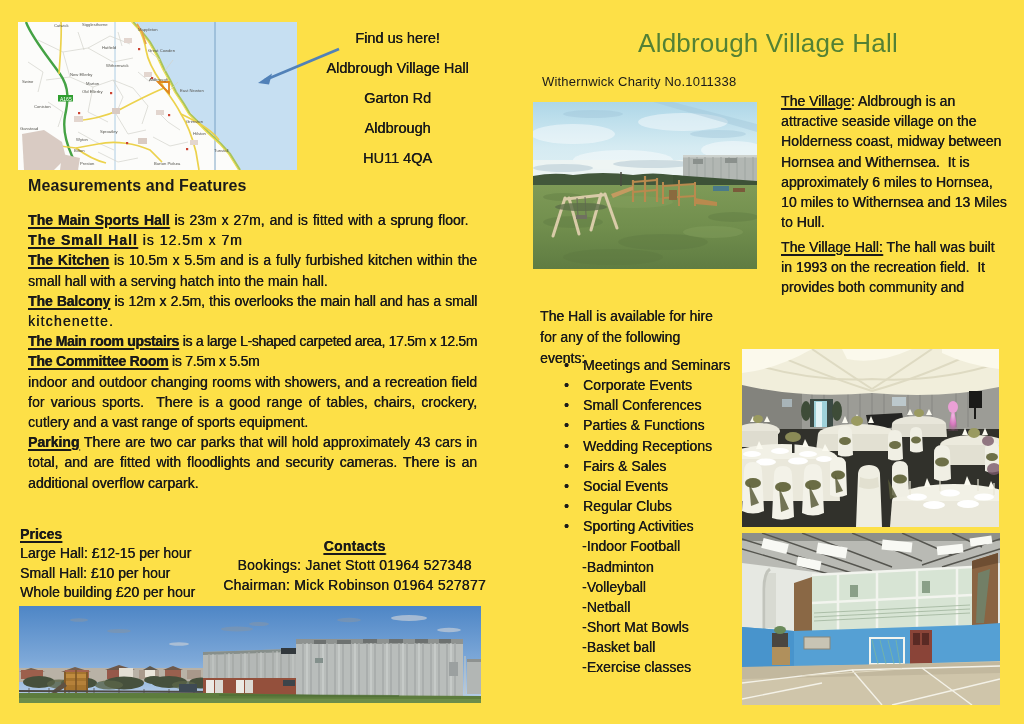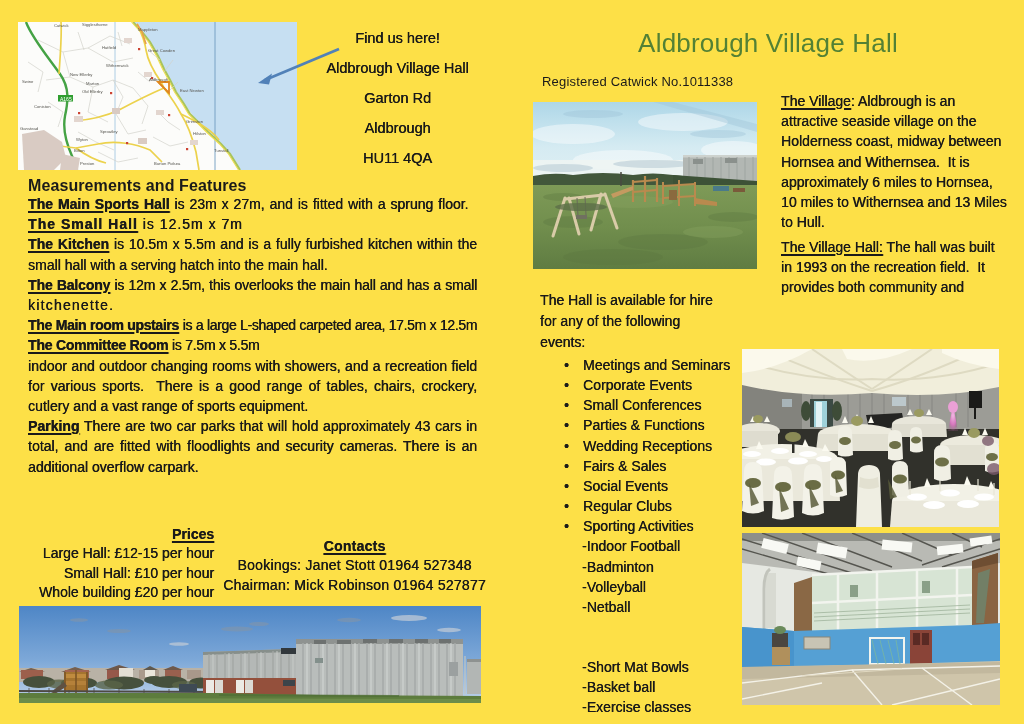--- a/index.html
+++ b/index.html
@@ -131,38 +131,38 @@
 <div class="abs" style="left:300px;top:23px;width:195px;text-align:center;font-size:14.5px;line-height:30px;text-shadow:0.35px 0 0 #1a1a1a;">
 Find us here!<br>
 Aldbrough Village Hall<br>
 Garton Rd<br>
 Aldbrough<br>
 HU11 4QA
 </div>
 
 <div class="abs" style="left:28px;top:177px;font-size:16px;font-weight:bold;letter-spacing:0.1px;">Measurements and Features</div>
 
-<div class="abs body15" style="left:28px;top:194px;width:449px;">
+<div class="abs body15" style="left:28px;top:210px;width:449px;">
 <div style="word-spacing:1px;"><b><u>The Main Sports Hall</u></b> is 23m x 27m, and is fitted with a sprung floor.</div>
 <div style="letter-spacing:1px;"><b><u>The Small Hall</u></b> is 12.5m x 7m</div>
 <div class="j"><b><u>The Kitchen</u></b> is 10.5m x 5.5m and is a fully furbished kitchen within the</div>
 <div>small hall with a serving hatch into the main hall.</div>
 <div class="j" style="letter-spacing:-0.15px;"><b><u>The Balcony</u></b> is 12m x 2.5m, this overlooks the main hall and has a small</div>
 <div style="letter-spacing:1.2px;">kitchenette.</div>
 <div class="j" style="letter-spacing:-0.35px;"><b><u>The Main room upstairs</u></b> is a large L-shaped carpeted area, 17.5m x 12.5m</div>
 <div style="letter-spacing:-0.25px;"><b><u>The Committee Room</u></b> is 7.5m x 5.5m</div>
 <div class="j">indoor and outdoor changing rooms with showers, and a recreation field</div>
 <div class="j">for various sports.&nbsp; There is a good range of tables, chairs, crockery,</div>
 <div>cutlery and a vast range of sports equipment.</div>
 <div class="j"><b><u>Parking</u></b> There are two car parks that will hold approximately 43 cars in</div>
 <div class="j">total, and are fitted with floodlights and security cameras. There is an</div>
 <div>additional overflow carpark.</div>
 </div>
 
-<div class="abs body15" style="left:8px;top:525px;width:206px;text-align:right;line-height:19.3px;">
+<div class="abs body15" style="left:20px;top:525px;width:206px;text-align:left;line-height:19.3px;">
 <div style="font-weight:bold;"><u>Prices</u></div>
 <div>Large Hall: £12-15 per hour</div>
 <div>Small Hall: £10 per hour</div>
 <div>Whole building £20 per hour</div>
 </div>
 
 <div class="abs body15" style="left:212px;top:537px;width:285px;text-align:center;line-height:19.3px;letter-spacing:0.25px;">
 <div style="font-weight:bold;"><u>Contacts</u></div>
 <div>Bookings: Janet Stott 01964 527348</div>
 <div>Chairman: Mick Robinson 01964 527877</div>
@@ -341,21 +341,21 @@
   <line x1="446" y1="50" x2="446" y2="88" stroke="#c2c6c4" stroke-width="1.2"></line>
 
   <path d="M0,87 L200,87 L300,89 L462,90 L462,97 L0,97 Z" fill="#5d7c3d"></path>
   <path d="M0,92 L462,93 L462,97 L0,97 Z" fill="#6d8d4a"></path>
   <path d="M200,88 L380,89 L380,91 L200,90 Z" fill="#4f6e34" opacity="0.7"></path>
 </svg>
 </div>
 
 <div class="abs" style="left:512px;top:28px;width:512px;text-align:center;font-size:26px;color:#538135;letter-spacing:0.2px;">Aldbrough Village Hall</div>
 
-<div class="abs" style="left:542px;top:74px;font-size:13px;letter-spacing:0.2px;">Registered Catwick No.1011338</div>
+<div class="abs" style="left:542px;top:74px;font-size:13px;letter-spacing:0.2px;">Withernwick Charity No.1011338</div>
 
 <div class="abs" style="left:533px;top:102px;width:224px;height:167px;">
 <svg width="224" height="167" viewBox="0 0 224 167">
   <defs>
     <linearGradient id="psky" x1="0" y1="0" x2="0" y2="1">
       <stop offset="0" stop-color="#aed7e8"></stop>
       <stop offset="0.5" stop-color="#d5ebf2"></stop>
       <stop offset="1" stop-color="#e4f1f4"></stop>
     </linearGradient>
     <linearGradient id="pgrass" x1="0" y1="0" x2="0" y2="1">
@@ -466,41 +466,41 @@
 <div>10 miles to Withernsea and 13 Miles</div>
 <div>to Hull.</div>
 </div>
 
 <div class="abs body15" style="left:781px;top:237px;width:235px;">
 <div><u>The Village Hall:</u> The hall was built</div>
 <div>in 1993 on the recreation field.&nbsp; It</div>
 <div>provides both community and</div>
 </div>
 
-<div class="abs body15" style="left:540px;top:290px;width:190px;line-height:20.75px;">
+<div class="abs body15" style="left:540px;top:306px;width:190px;line-height:20.75px;">
 <div>The Hall is available for hire</div>
 <div>for any of the following</div>
 <div>events:</div>
 </div>
 
 <div class="abs body15" style="left:564px;top:355px;width:200px;line-height:20.15px;">
 <div><span style="display:inline-block;width:19px;">•</span>Meetings and Seminars</div>
 <div><span style="display:inline-block;width:19px;">•</span>Corporate Events</div>
 <div><span style="display:inline-block;width:19px;">•</span>Small Conferences</div>
 <div><span style="display:inline-block;width:19px;">•</span>Parties &amp; Functions</div>
 <div><span style="display:inline-block;width:19px;">•</span>Wedding Receptions</div>
 <div><span style="display:inline-block;width:19px;">•</span>Fairs &amp; Sales</div>
 <div><span style="display:inline-block;width:19px;">•</span>Social Events</div>
 <div><span style="display:inline-block;width:19px;">•</span>Regular Clubs</div>
 <div><span style="display:inline-block;width:19px;">•</span>Sporting Activities</div>
 <div style="padding-left:18px;">-Indoor Football</div>
 <div style="padding-left:18px;">-Badminton</div>
 <div style="padding-left:18px;">-Volleyball</div>
 <div style="padding-left:18px;">-Netball</div>
-<div style="padding-left:18px;margin-top:40px;">-Short Mat Bowls</div>
+<div style="padding-left:18px;">-Short Mat Bowls</div>
 <div style="padding-left:18px;">-Basket ball</div>
 <div style="padding-left:18px;">-Exercise classes</div>
 </div>
 
 <div class="abs" style="left:742px;top:349px;width:257px;height:178px;">
 <svg width="257" height="178" viewBox="0 0 257 178">
   <defs>
     <radialGradient id="pinkg" cx="0.5" cy="0.4" r="0.6">
       <stop offset="0" stop-color="#f2b8e4"></stop>
             <stop offset="0.6" stop-color="#d678be"></stop>

